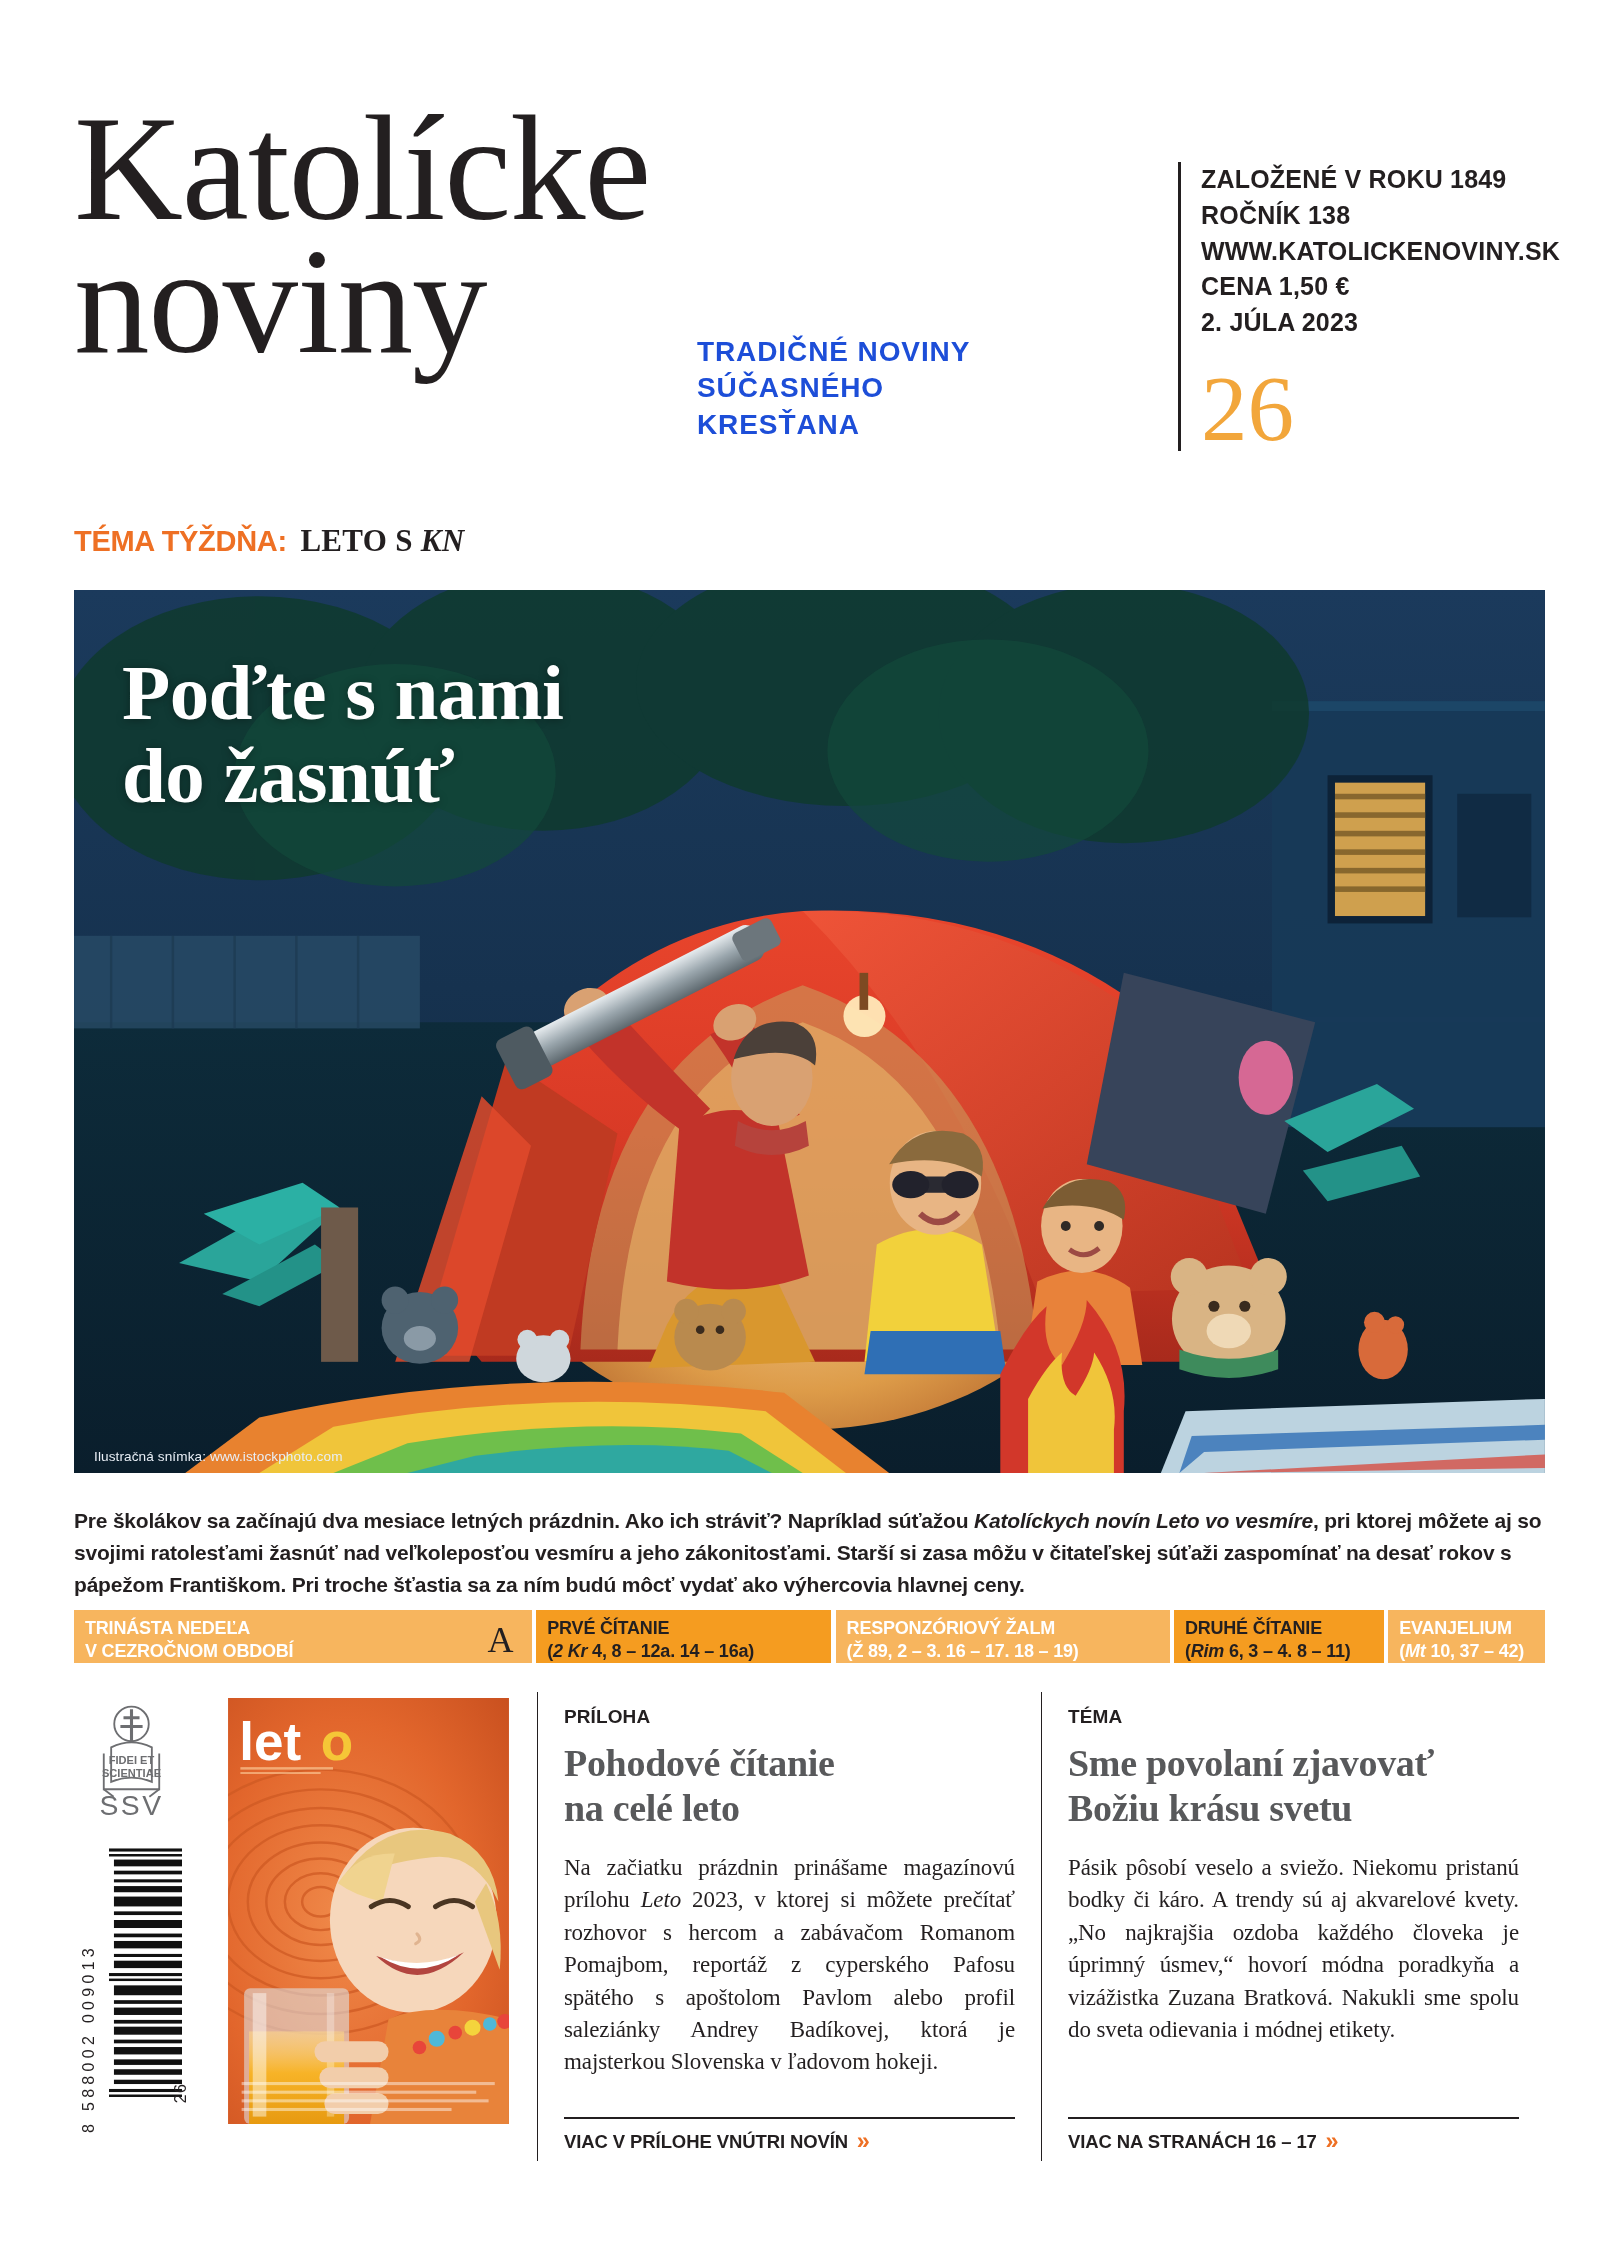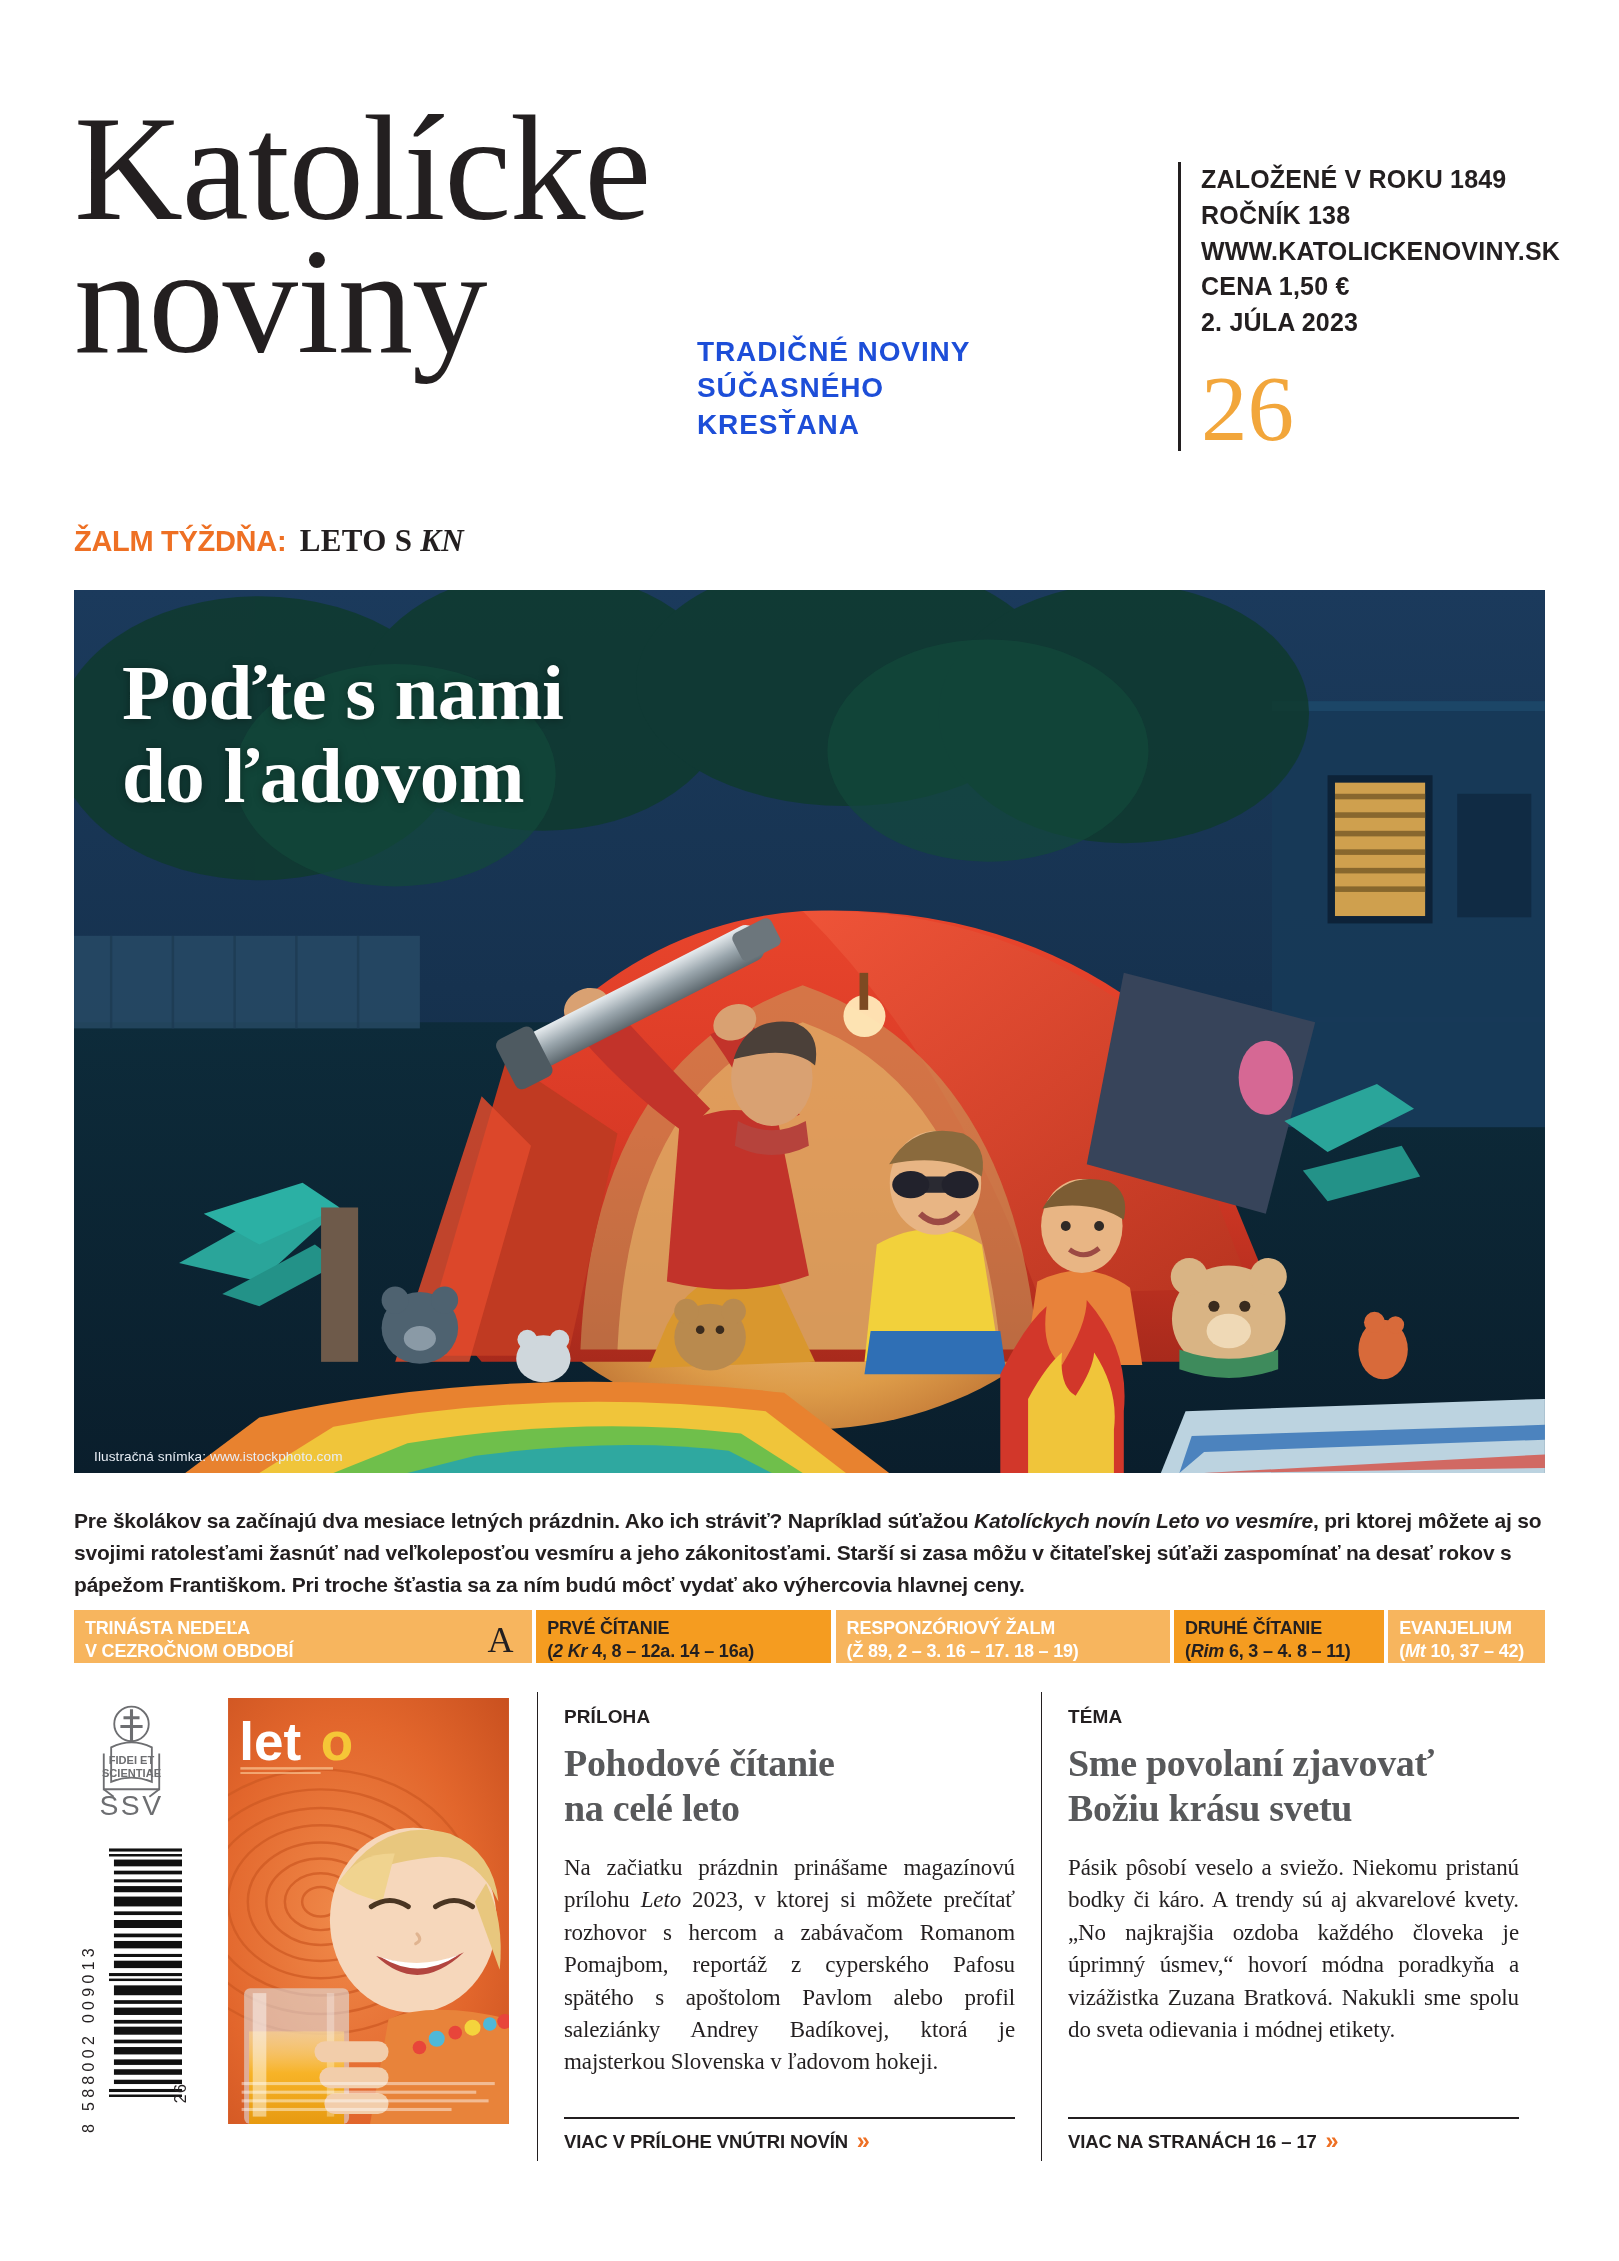--- a/index.html
+++ b/index.html
@@ -108,21 +108,21 @@
       <div class="l">WWW.KATOLICKENOVINY.SK</div>
       <div class="l">CENA 1,50 €</div>
       <div class="l">2. JÚLA 2023</div>
     </div>
     <div class="issue-num">
       <span>26</span>
     </div>
   </div>
 
   <div class="tema">
-    <span class="lbl">ŽALM TÝŽDŇA:</span>
+    <span class="lbl">TÉMA TÝŽDŇA:</span>
     <span class="val"><span>LETO S </span><i>KN</i></span>
   </div>
 
   <div class="hero">
     <svg width="1471" height="883" viewBox="0 0 2382 1430">
       <defs>
         <linearGradient id="sky" x1="0" y1="0" x2="0" y2="1">
           <stop offset="0" stop-color="#1b3a5c"></stop>
           <stop offset="0.45" stop-color="#16324f"></stop>
           <stop offset="1" stop-color="#10263d"></stop>
@@ -309,21 +309,21 @@
         <path d="M1760 1430 L1800 1330 L2382 1310 L2382 1430 Z" fill="#bcd3e0"></path>
         <path d="M1790 1430 L1810 1370 L2382 1352 L2382 1376 L1830 1396 Z" fill="#2f6fb5" opacity="0.8"></path>
         <path d="M1830 1430 L2382 1400 L2382 1422 L1842 1430 Z" fill="#d8453a" opacity="0.75"></path>
       </g>
 
       <ellipse cx="1930" cy="790" rx="44" ry="60" fill="#e86d9a" opacity="0.9"></ellipse>
     </svg>
 
     <div class="hero-title">
       <div>Poďte s nami</div>
-      <div>do ľadovom</div>
+      <div>do žasnúť</div>
     </div>
     <div class="credit">Ilustračná snímka: www.istockphoto.com</div>
   </div>
 
   <div class="lead"><span>Pre školákov sa začínajú dva mesiace letných prázdnin. Ako ich stráviť? Napríklad súťažou </span><i>Katolíckych novín Leto vo vesmíre</i><span>, pri ktorej môžete aj so svojimi ratolesťami žasnúť nad veľkoleposťou vesmíru a jeho zákonitosťami. Starší si zasa môžu v čitateľskej súťaži zaspomínať na desať rokov s pápežom Františkom. Pri troche šťastia sa za ním budú môcť vydať ako výhercovia hlavnej ceny.</span></div>
 
   <div class="liturgy">
     <div class="lit lit-a">
       <div>
         <div class="t">TRINÁSTA NEDEĽA</div>

